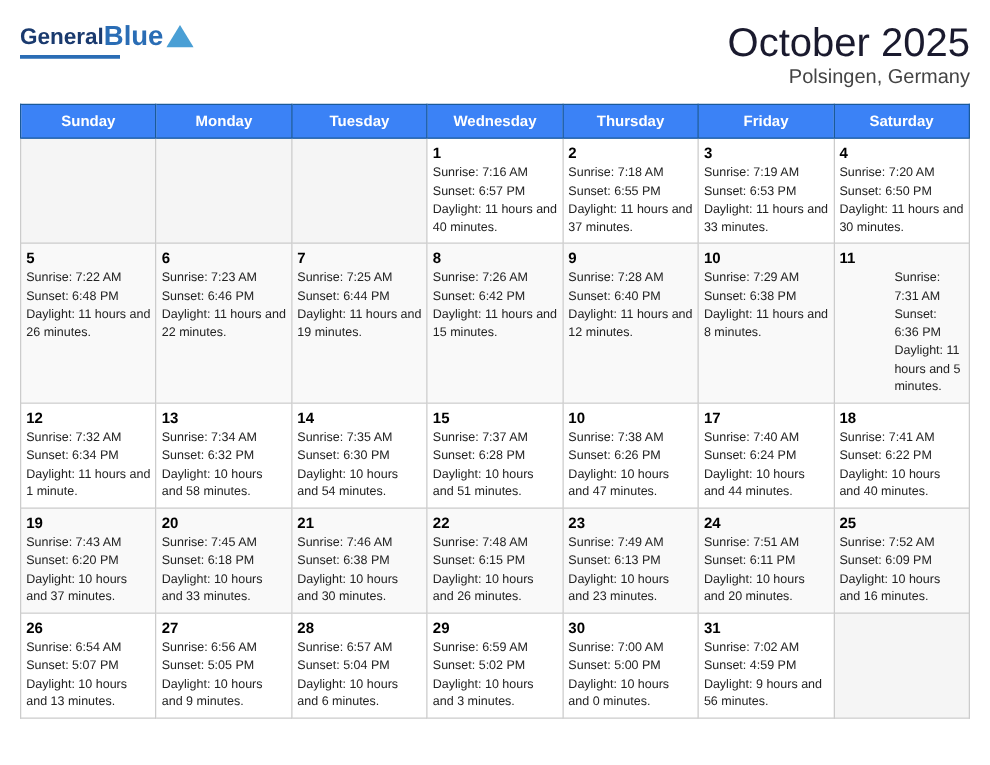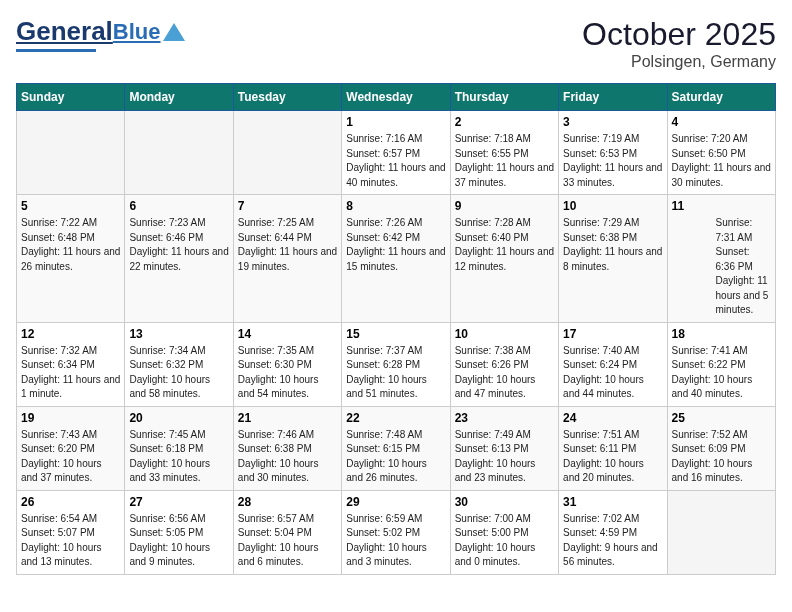--- a/index.html
+++ b/index.html
@@ -32,24 +32,24 @@
     .location {
       font-size: 16px;
       color: #444;
     }
     .calendar {
       width: 100%;
       border-collapse: collapse;
       font-size: 11px;
     }
     .calendar th {
-      background: #0f766e;
+      background: #3b82f6;
       color: #fff;
       padding: 6px 4px;
-      text-align: left;
+      text-align: center;
       font-size: 12px;
       border: 1px solid #1a5a9a;
     }
     .calendar td {
       border: 1px solid #ccc;
       vertical-align: top;
       padding: 4px;
       width: 108px;
       min-height: 80px;
       background: #fff;
@@ -74,22 +74,22 @@
     tr:nth-child(even) td.empty {
       background: #efefef;
     }
   </style>
 </head>
 <body>
 
 <div class="header">
   <div class="logo">
     <div style="display:flex;align-items:center;">
-      <span style="font-size:26px;font-weight:bold;color:#1a3a6e;text-decoration:underline;">General</span>
-      <span style="font-size:22px;font-weight:bold;color:#2a6db5;margin-left:0;text-decoration:underline;">Blue</span>
+      <span style="font-size:18px;font-weight:bold;color:#1a3a6e;">General</span>
+      <span style="font-size:22px;font-weight:bold;color:#2a6db5;margin-left:0;">Blue</span>
       <svg width="22" height="18" viewBox="0 0 22 18" style="margin-left:2px;">
         <polygon points="0,18 11,0 22,18" fill="#4a9fd5"></polygon>
       </svg>
     </div>
     <div style="width:80px;height:3px;background:#2a6db5;margin-top:2px;"></div>
   </div>
   <div class="title-block">
     <div class="month-title">October 2025</div>
     <div class="location">Polsingen, Germany</div>
   </div>

